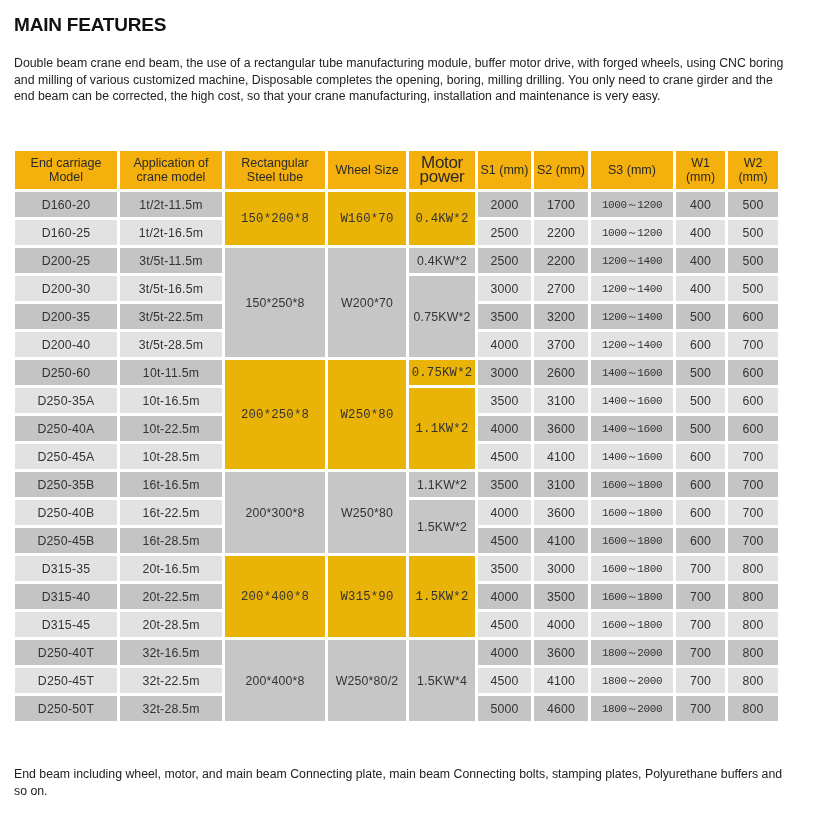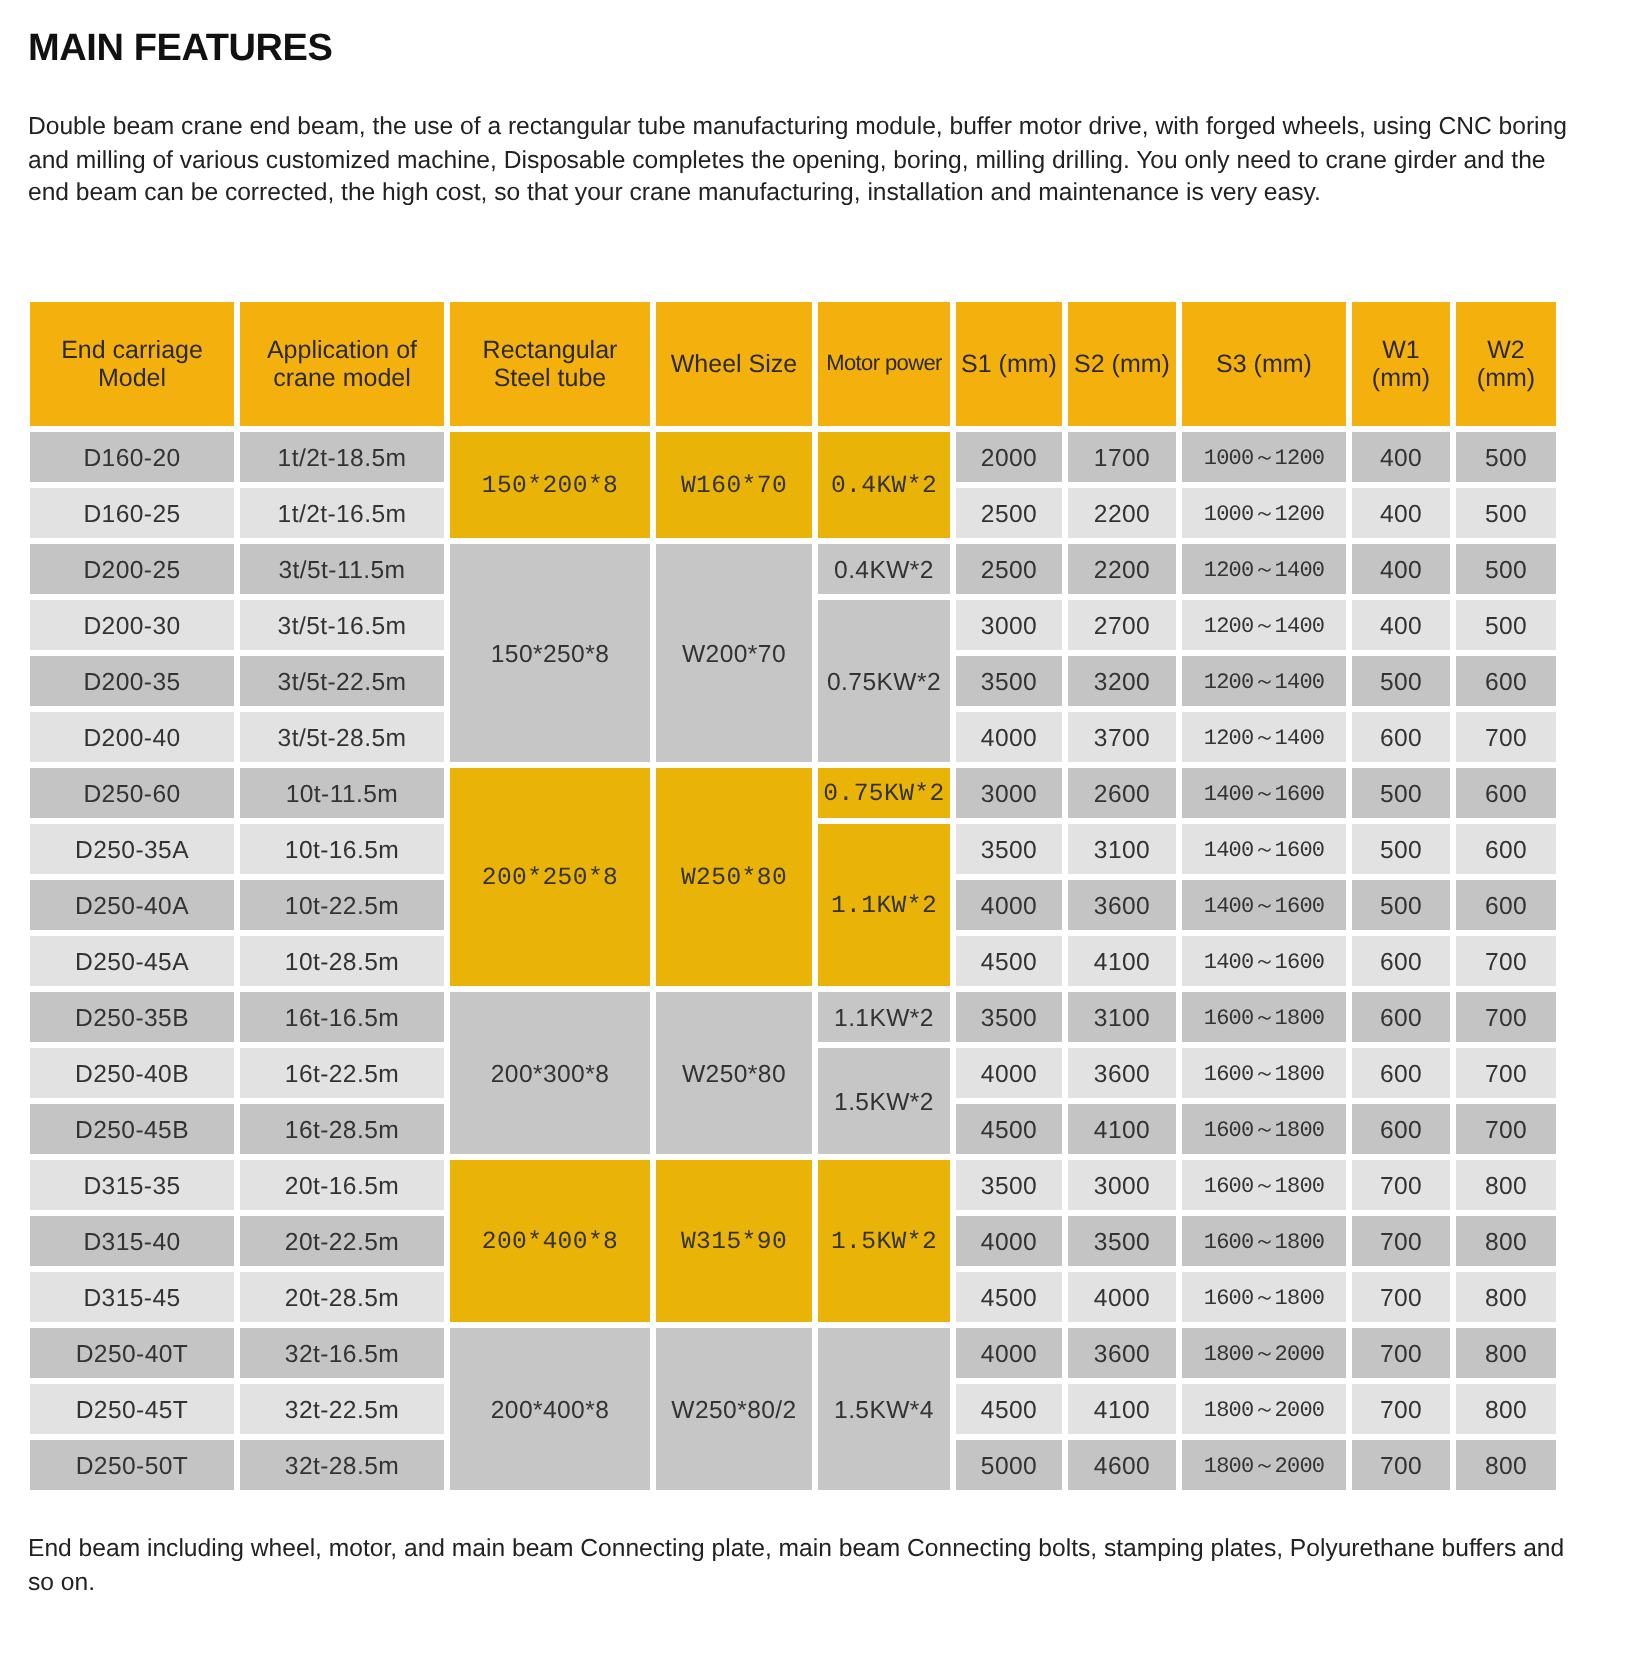--- a/index.html
+++ b/index.html
@@ -8,22 +8,22 @@
   .title { position: absolute; left: 14px; top: 14px; font-size: 19px; font-weight: bold;
            color: #111; letter-spacing: -0.2px; }
   .para { position: absolute; left: 14px; width: 770px; font-size: 12.3px; line-height: 16.6px;
           color: #222; }
   .para.top { top: 55px; }
   .para.bottom { top: 766px; }
 
   table.spec { position: absolute; left: 12px; top: 148px; border-collapse: separate;
                border-spacing: 3px; font-family: "Liberation Sans", sans-serif; }
   table.spec th { background: #f4b00d; color: #2a2a2a; font-weight: normal; font-size: 12.5px;
-                  line-height: 14px; height: 38px; padding: 12px 2px; text-align: center; }
-  table.spec th.small { font-size: 11px; letter-spacing: -0.3px; }
+                  line-height: 14px; height: 38px; padding: 0 2px; text-align: center; }
+  table.spec th.small { font-size: 17px; letter-spacing: -0.3px; }
   table.spec td { height: 25px; padding: 0; text-align: center; font-size: 12.3px; color: #333;
                   letter-spacing: 0.2px; }
   table.spec td.s3 { font-size: 11px; letter-spacing: -0.4px; font-family: Liberation Mono, monospace; }
   .dk { background: #c4c4c4; }
   .lt { background: #e2e2e2; }
   .g-dk { background: #c6c6c6; }
   .g-lt { background: #eab308; font-family: Liberation Mono, monospace; }
 </style>
 </head>
 <body>
@@ -42,21 +42,21 @@
       <th style="width:49px">S1 (mm)</th>
       <th style="width:50px">S2 (mm)</th>
       <th style="width:78px">S3 (mm)</th>
       <th style="width:45px">W1 (mm)</th>
       <th style="width:46px">W2 (mm)</th>
     </tr>
   </thead>
   <tbody id="tbody">
       <tr>
         <td class="dk">D160-20</td>
-        <td class="dk">1t/2t-18.5m</td>
+        <td class="dk">1t/2t-11.5m</td>
         <td class="g-lt" rowspan="2">150*200*8</td>
         <td class="g-lt" rowspan="2">W160*70</td>
         <td class="g-lt" rowspan="2">0.4KW*2</td>
         <td class="dk">2000</td>
         <td class="dk">1700</td>
         <td class="dk s3">1000～1200</td>
         <td class="dk">400</td>
         <td class="dk">500</td>
       </tr>
       <tr>

